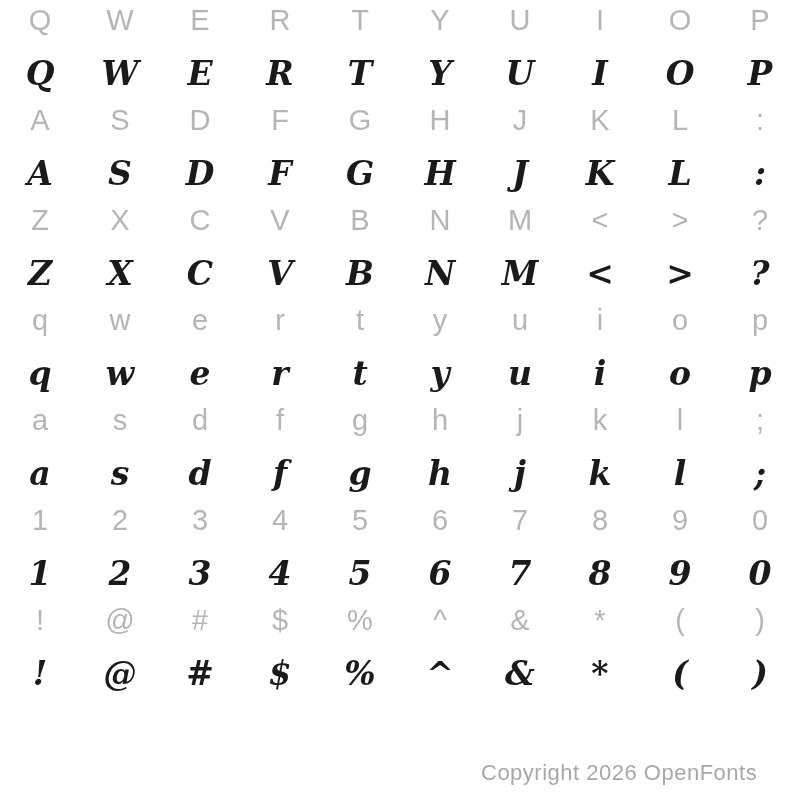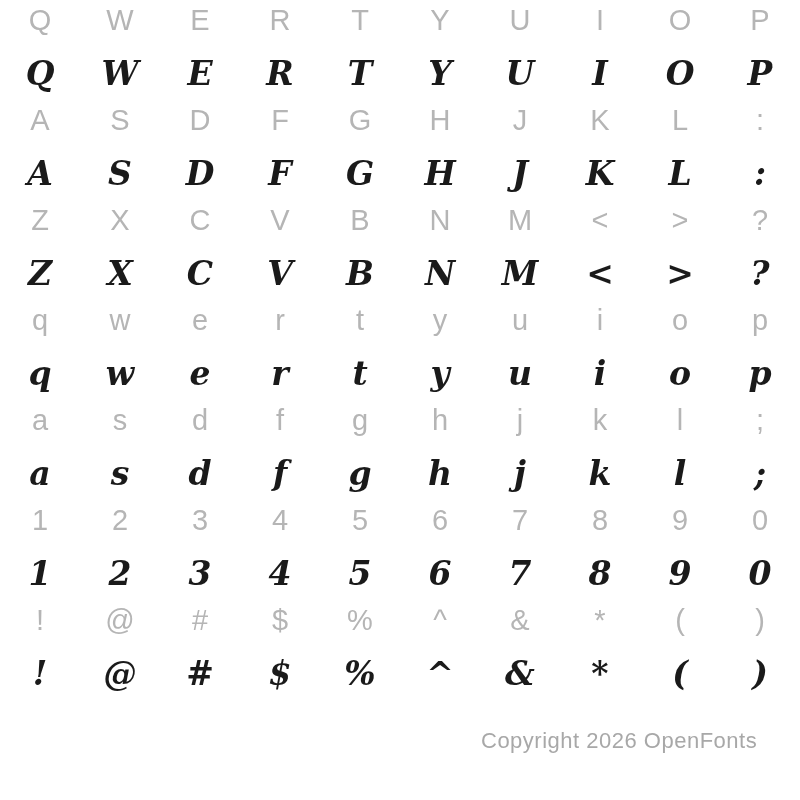--- a/index.html
+++ b/index.html
@@ -20,21 +20,21 @@
     font-weight: 400; font-size: 29px; line-height: 38px; height: 38px;
     color: var(--ghost, #b5b5b5);
   }
   .row.ink {
     font-family: "DejaVu Serif", "Liberation Serif", serif;
     font-weight: 700; font-style: italic; font-size: 33px; line-height: 42px; height: 42px;
     color: var(--ink, #1a1a1a);
   }
   .cell { display: inline-block; }
   .copyright {
-    position: absolute; left: 481px; top: 726px;
+    position: absolute; left: 481px; top: 758px;
     font-family: "Liberation Sans", "DejaVu Sans", sans-serif;
     font-size: 22px; line-height: 30px; letter-spacing: 0.5px;
     color: var(--footer, #a8a8a8);
     white-space: nowrap;
   }
 </style>
 </head>
 <body>
 
 <div class="stage">

